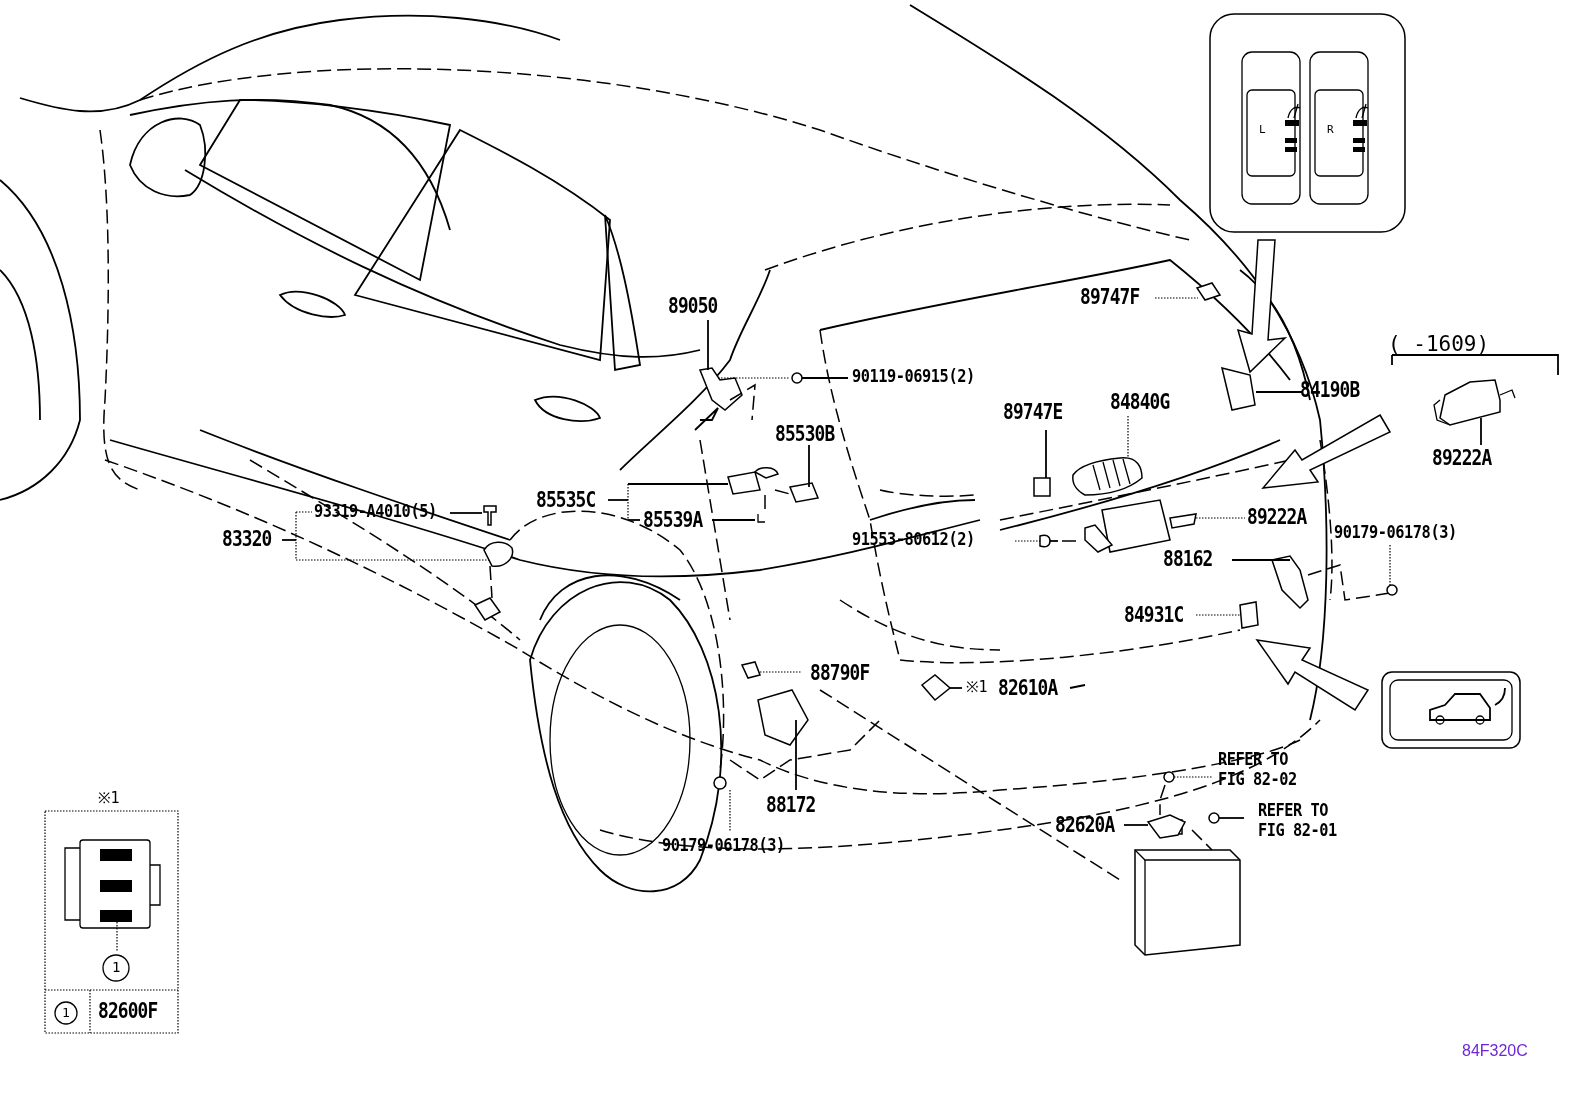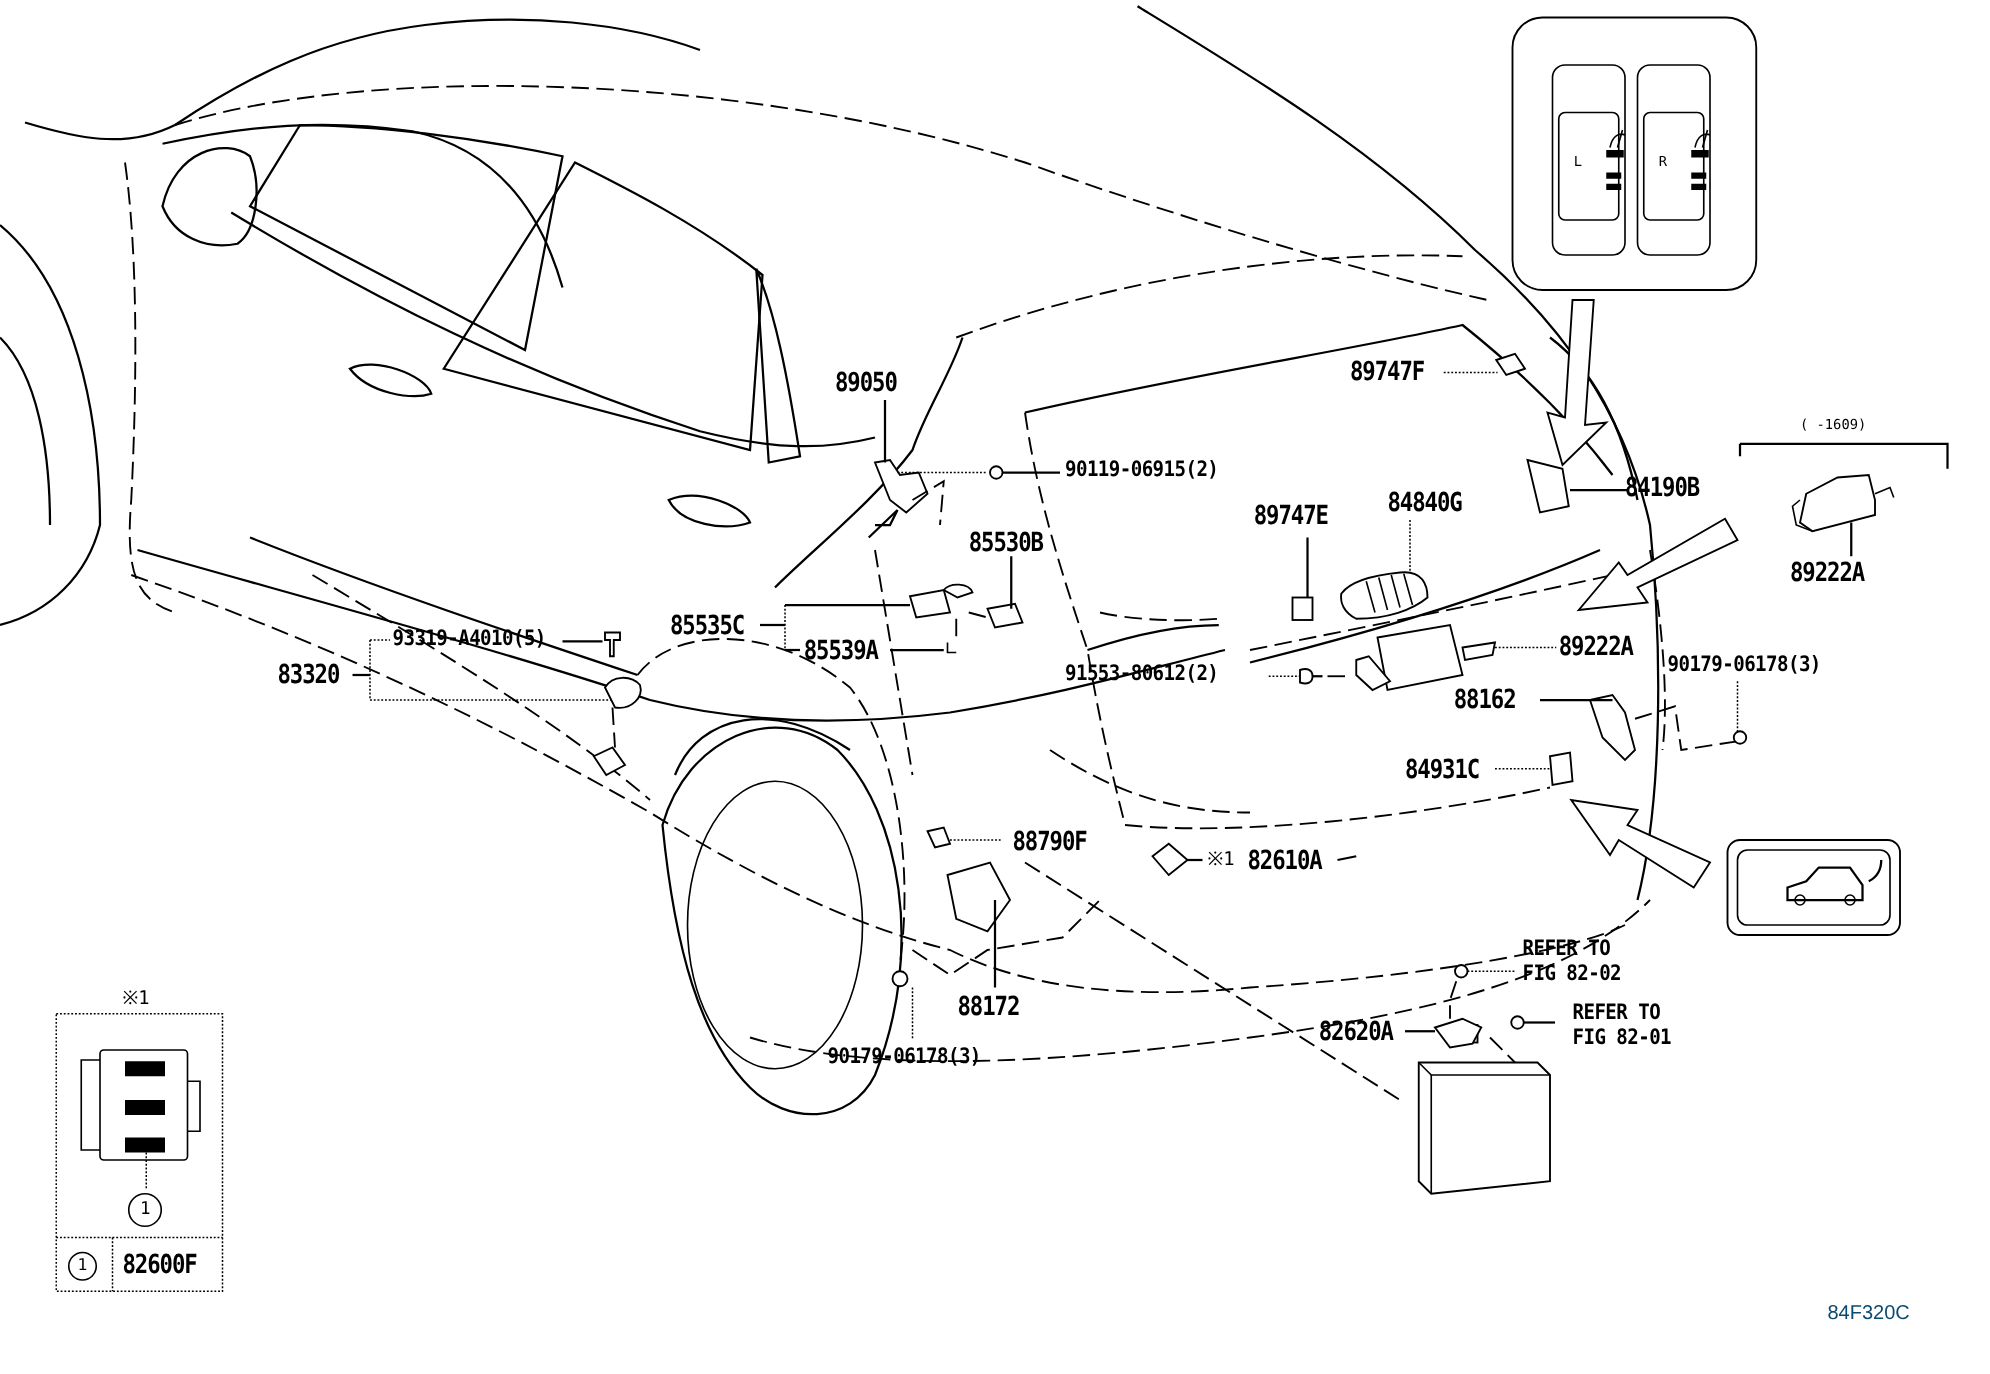--- a/index.html
+++ b/index.html
@@ -1,21 +1,21 @@
 <!DOCTYPE html>
 <html><head>
 <meta charset="utf-8">
 <style>
   html,body{margin:0;padding:0;background:#fff;}
   #stage{position:relative;width:1592px;height:1099px;background:#ffffff;overflow:hidden;}
   #stage svg{position:absolute;left:0;top:0;}
   .lbl{position:absolute;font-family:"DejaVu Sans Mono","Liberation Mono",monospace;font-weight:bold;color:#000;white-space:nowrap;line-height:1;}
   .big{font-size:21px;letter-spacing:-1px;transform:scaleX(0.85);transform-origin:left top;}
   .sm{font-size:17px;letter-spacing:-0.5px;transform:scaleX(0.9);transform-origin:left top;}
-  .code{position:absolute;font-family:"Liberation Sans",sans-serif;font-size:16px;color:#0c4a6e;}
+  .code{position:absolute;font-family:"Liberation Sans",sans-serif;font-size:16px;color:#6d28d9;}
   .line{fill:none;stroke:#000;stroke-width:1.8;}
   .thin{fill:none;stroke:#000;stroke-width:1.3;}
   .dash{fill:none;stroke:#000;stroke-width:1.5;stroke-dasharray:14 6;}
   .dot{fill:none;stroke:#000;stroke-width:1.2;stroke-dasharray:1.5 1.5;}
   .part{fill:#fff;stroke:#000;stroke-width:1.5;}
   .blk{fill:#000;}
 </style>
 </head>
 <body>
 
@@ -235,21 +235,21 @@
 <span class="lbl big" style="left:766px;top:795px;">88172</span>
 <span class="lbl sm" style="left:662px;top:837px;">90179-06178(3)</span>
 <span class="lbl big" style="left:1055px;top:815px;">82620A</span>
 <span class="lbl big" style="left:1432px;top:448px;">89222A</span>
 
 <span class="lbl sm" style="left:1218px;top:751px;">REFER TO</span>
 <span class="lbl sm" style="left:1218px;top:771px;">FIG 82-02</span>
 <span class="lbl sm" style="left:1258px;top:802px;">REFER TO</span>
 <span class="lbl sm" style="left:1258px;top:822px;">FIG 82-01</span>
 
-<span class="lbl" style="left:1440px;top:334px;font-size:11px;font-weight:normal;">(     -1609)</span>
+<span class="lbl" style="left:1388px;top:334px;font-size:21px;font-weight:normal;">(     -1609)</span>
 
 <span class="lbl" style="left:1259px;top:124px;font-size:11px;font-weight:normal;">L</span>
 <span class="lbl" style="left:1327px;top:124px;font-size:11px;font-weight:normal;">R</span>
 
 <span class="lbl" style="left:98px;top:791px;font-size:15px;font-weight:normal;">※1</span>
 <span class="lbl" style="left:112px;top:960px;font-size:14px;font-weight:normal;">1</span>
 <span class="lbl" style="left:62px;top:1006px;font-size:13px;font-weight:normal;">1</span>
 <span class="lbl big" style="left:98px;top:1001px;">82600F</span>
 
 <span class="code" style="left:1462px;top:1042px;">84F320C</span>

